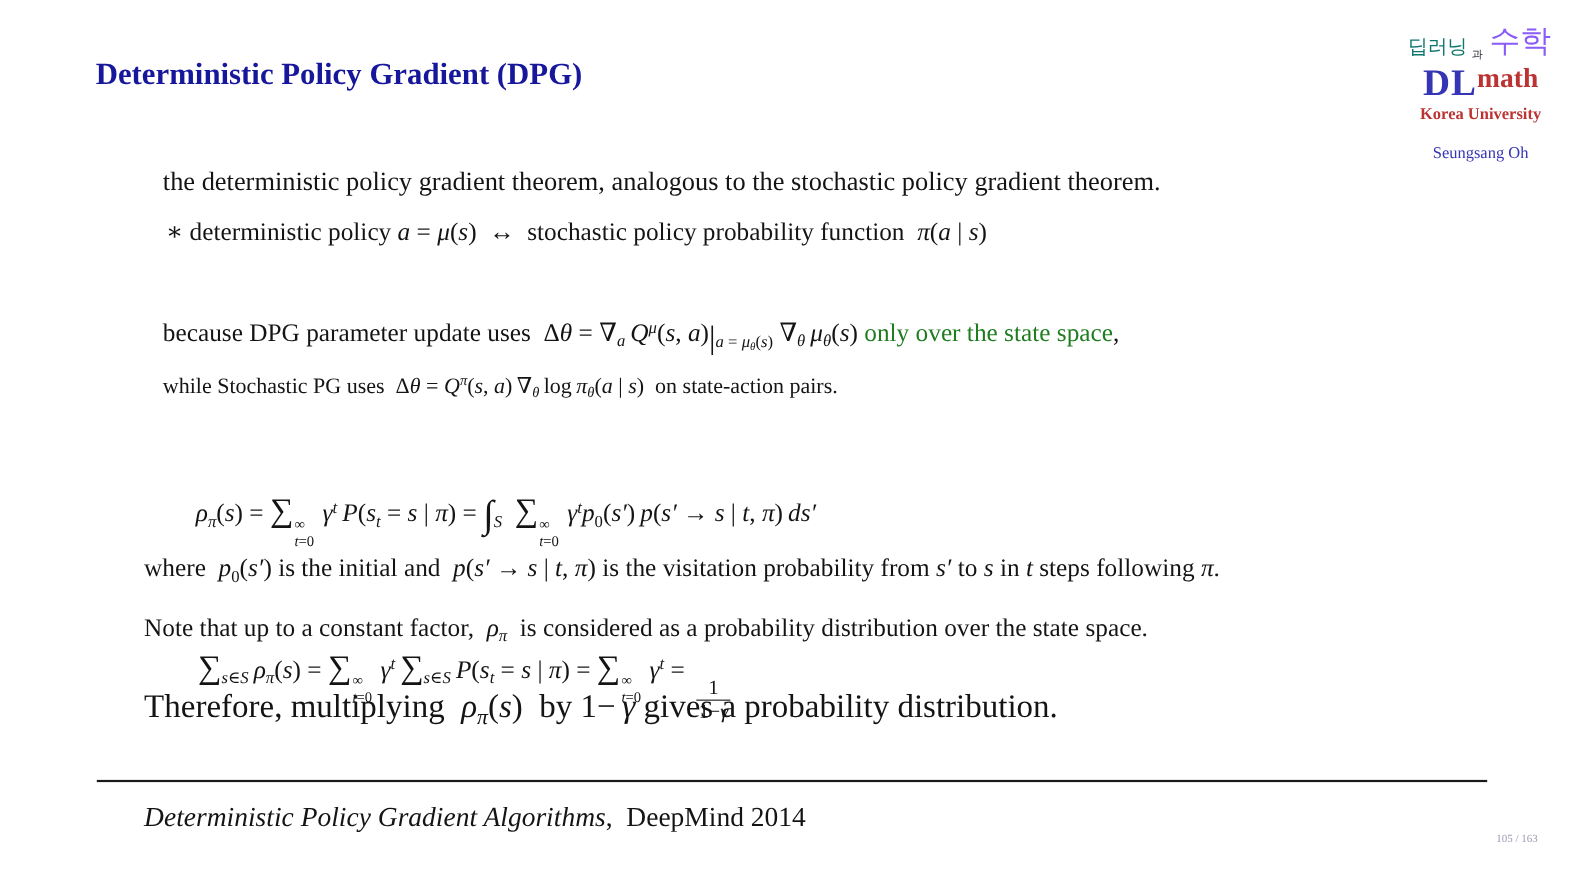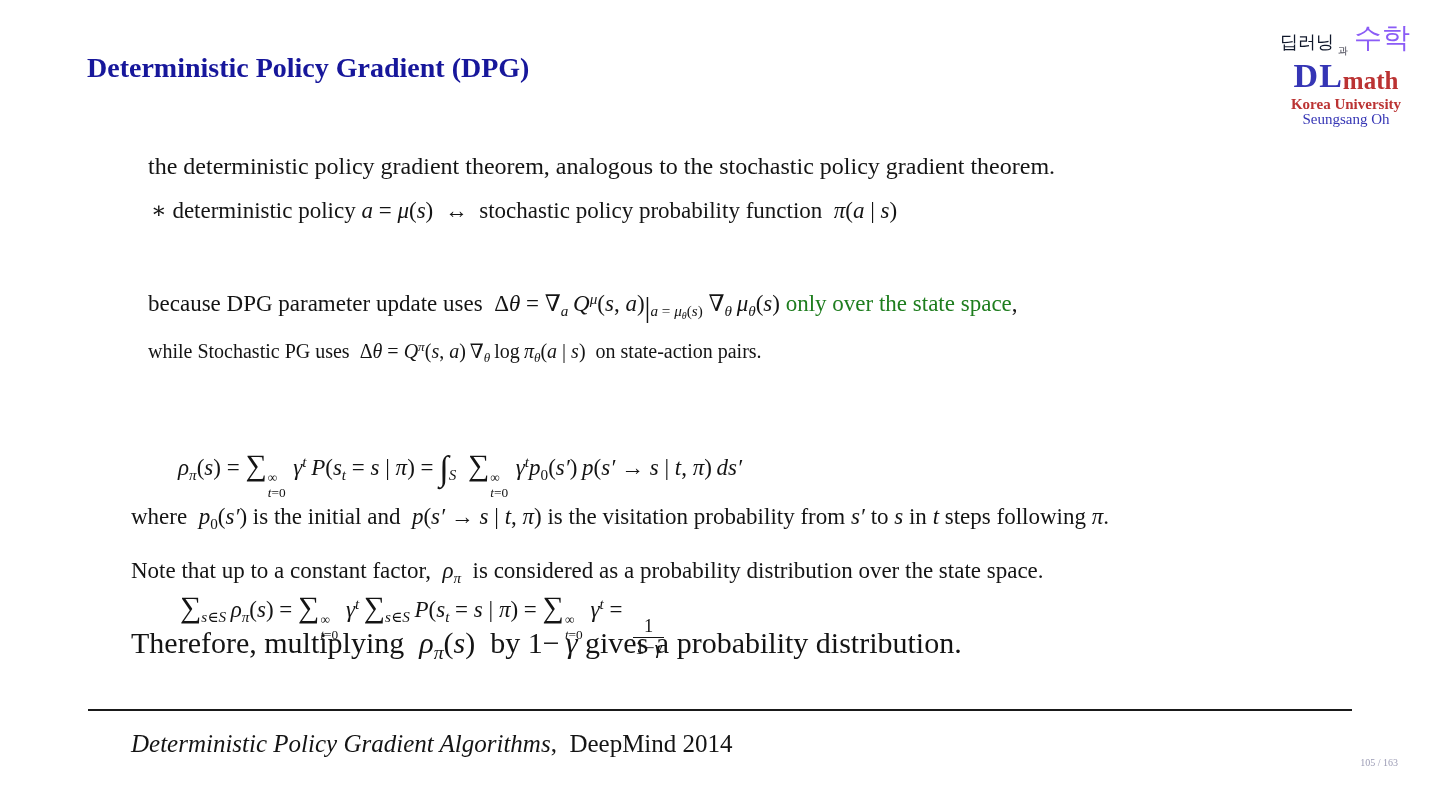--- a/index.html
+++ b/index.html
@@ -35,36 +35,36 @@
   .nt3{left:131px;top:624px;font-size:30px;}
   .rule{position:absolute;left:88px;top:709px;width:1264px;height:2px;background:#1a1a1a;}
   .footer{position:absolute;left:131px;top:730px;font-size:25px;white-space:nowrap;}
   .page{position:absolute;right:42px;top:757px;font-size:10px;}
   
   .logo{position:absolute;top:24px;right:28px;width:132px;text-align:center;line-height:1;}
   .lrow1{position:relative;height:33px;}
   .kr1{position:absolute;left:0;top:9px;font-size:18px;}
   .krs{position:absolute;left:58px;top:22px;font-size:10px;}
   .kr2{position:absolute;right:2px;top:0;font-size:28px;}
-  .lrow2{display:flex;align-items:flex-end;justify-content:center;margin-top:2px;}
+  .lrow2{display:flex;align-items:flex-start;justify-content:center;margin-top:2px;}
   .dl{font-size:34px;font-weight:700;letter-spacing:1px;}
   .mth{font-size:25px;font-weight:700;}
   .lrow3{font-size:15px;font-weight:600;margin-top:4px;}
-  .lrow4{font-size:15px;margin-top:0;}
+  .lrow4{font-size:15px;margin-top:21px;}
 </style>
 </head>
 <body>
 
 <div class="slide">
 
   <div class="title" style="color: rgb(23, 23, 155);">Deterministic Policy Gradient (DPG)</div>
 
   <div class="logo">
     <div class="lrow1">
-      <span class="kr1" style="color: #0f172a;">딥러닝</span>
+      <span class="kr1" style="color: #0f766e;">딥러닝</span>
       <span class="krs" style="color: rgb(34, 34, 51);">과</span>
       <span class="kr2" style="color: #8b5cf6; margin-left: 28px;">수학</span>
     </div>
     <div class="lrow2">
       <span class="dl" style="color: rgb(53, 53, 181);">DL</span>
       <span class="mth" style="color: rgb(187, 51, 51);">math</span>
     </div>
     <div class="lrow3" style="color: rgb(187, 51, 51);">Korea University</div>
     <div class="lrow4" style="color: rgb(53, 53, 181);">Seungsang Oh</div>
   </div>

